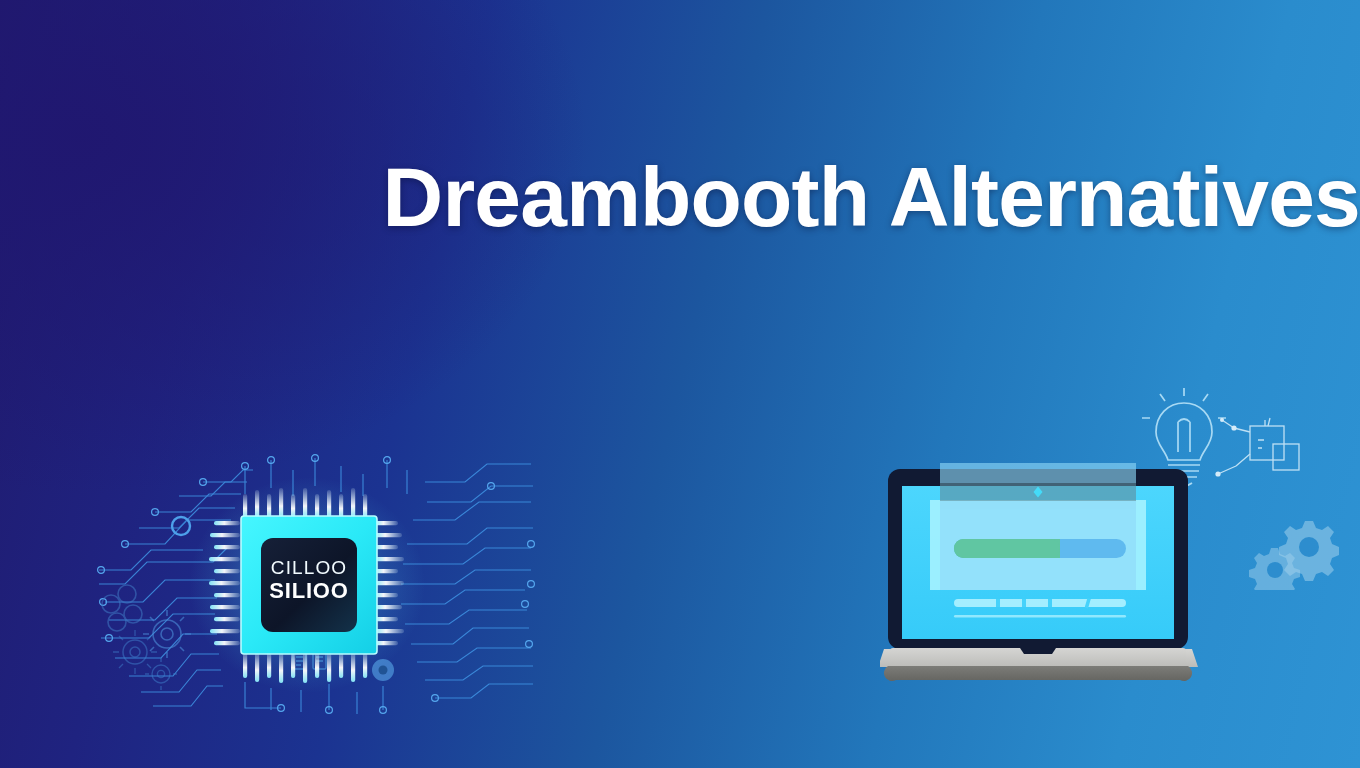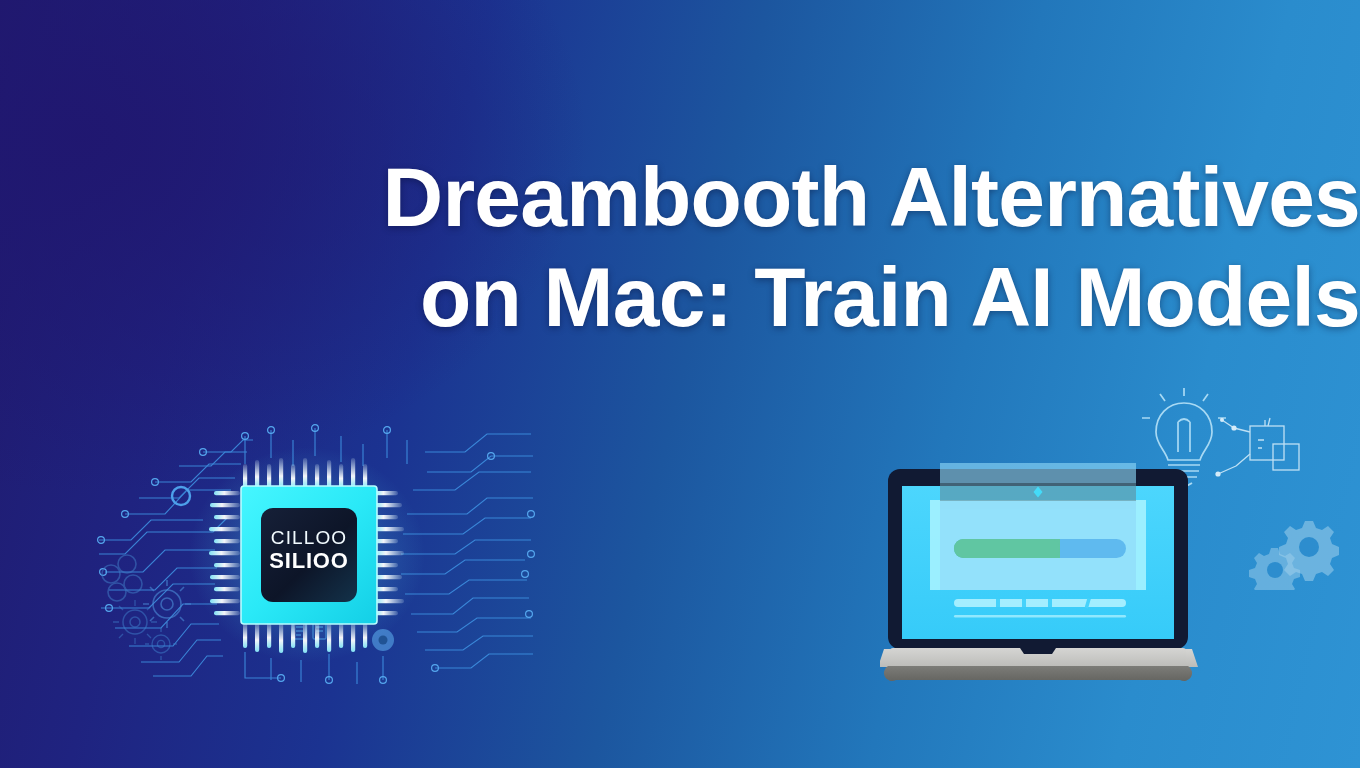--- a/index.html
+++ b/index.html
@@ -31,42 +31,41 @@
     color:#ffffff;
     font-weight:bold;
     font-size:84px;
     line-height:100px;
     letter-spacing:-0.8px;
     text-shadow:0 2px 7px rgba(4,10,45,0.40);
     white-space:nowrap;
   }
   
   #chip-art {
-    position:absolute; left:95px; top:422px;
+    position:absolute; left:95px; top:452px;
     width:440px; height:265px; z-index:20;
   }
   #chip-art svg { display:block; }
   
   #laptop-art {
     position:absolute; left:880px; top:455px;
     width:370px; height:255px; z-index:20;
   }
   #laptop-art svg { display:block; }
   
   #decor-right { position:absolute; left:1110px; top:370px; width:250px; height:220px; z-index:15; }
   #decor-right svg { display:block; }
 </style>
 </head>
 <body>
 
 <div id="banner">
 
   <div id="title-block">
     <span class="tline">Dreambooth Alternatives</span>
-    <span class="tline">on Mac: Train AI Models</span>
   </div>
 
   <div id="chip-art">
     <svg width="440" height="265" viewBox="0 0 440 265" xmlns="http://www.w3.org/2000/svg">
       <defs>
         <linearGradient id="chipFace" x1="0" y1="0" x2="1" y2="1">
           <stop offset="0" stop-color="#46f6ff"></stop>
           <stop offset="0.5" stop-color="#2ae9f7"></stop>
           <stop offset="1" stop-color="#14cfe6"></stop>
         </linearGradient>

